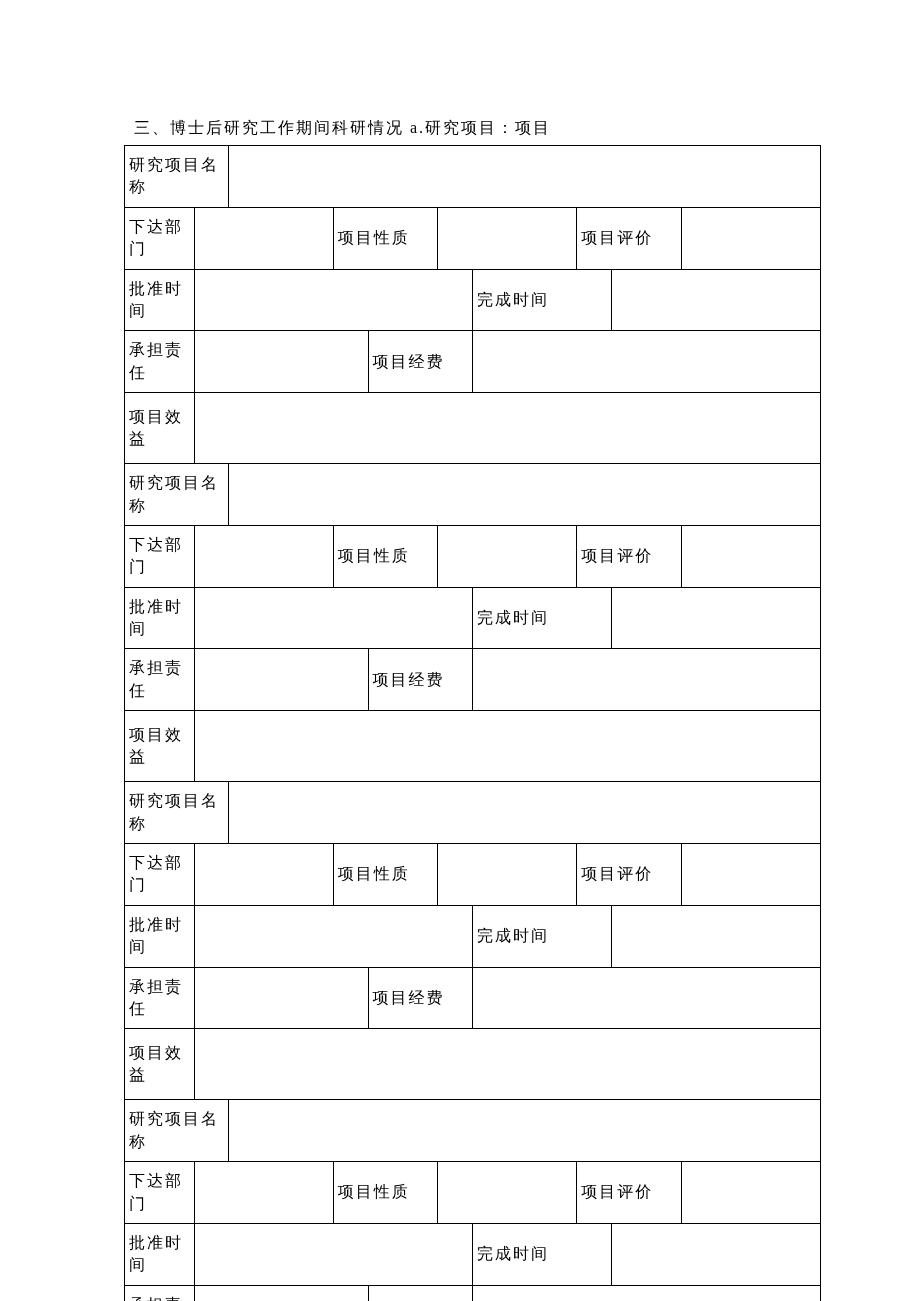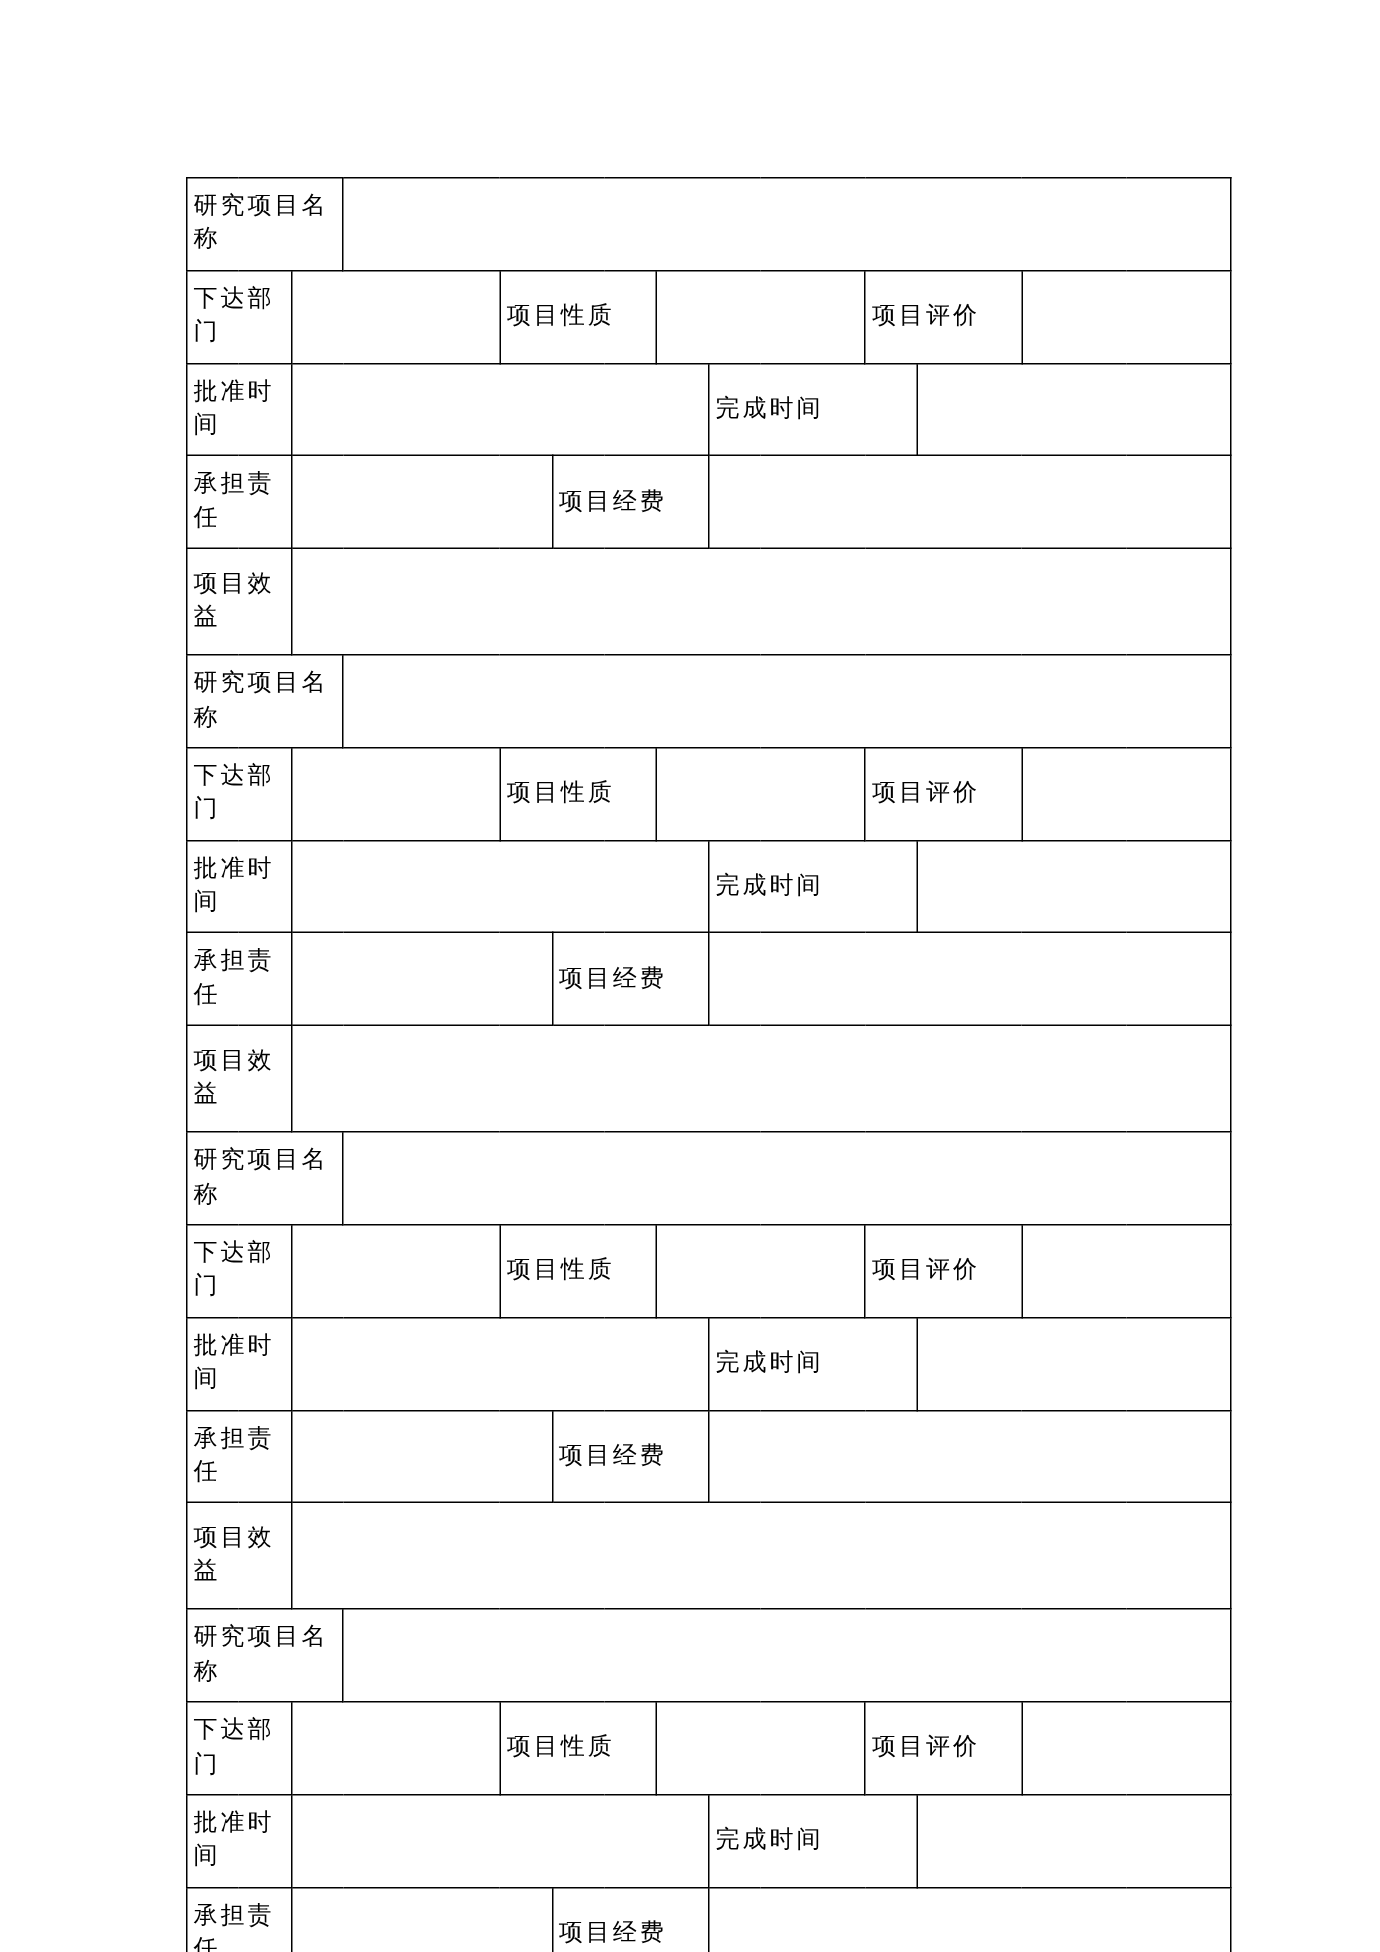--- a/index.html
+++ b/index.html
@@ -36,20 +36,21 @@
     }
     .form-table td.tall {
       height: 54px;
       margin-left: 40px;
     }
   </style>
 </head>
 <body>
 
 <div class="page">
+  <div class="heading">三、博士后研究工作期间科研情况 a.研究项目：项目</div>
 
   <table class="form-table">
 
     <tbody>
         <tr>
       <td colspan="3">研究项目名称</td>
       <td colspan="17"></td>
     </tr>
     <tr>
       <td colspan="2">下达部门</td>

